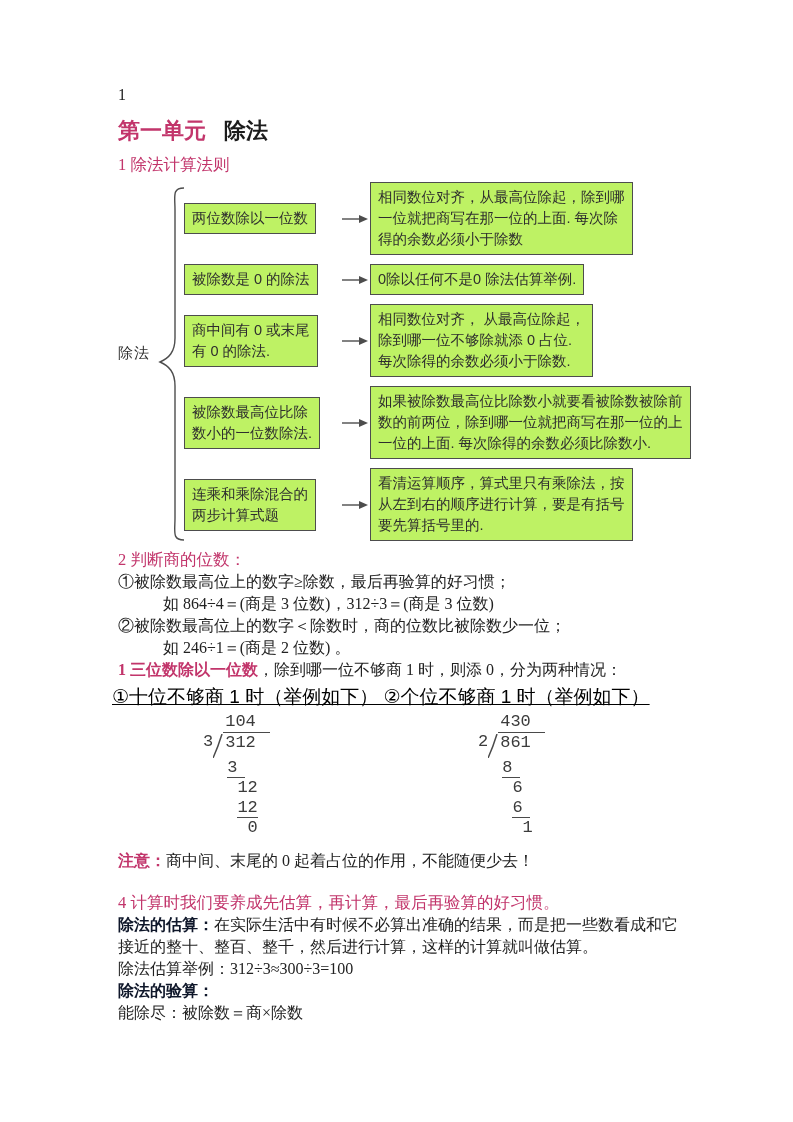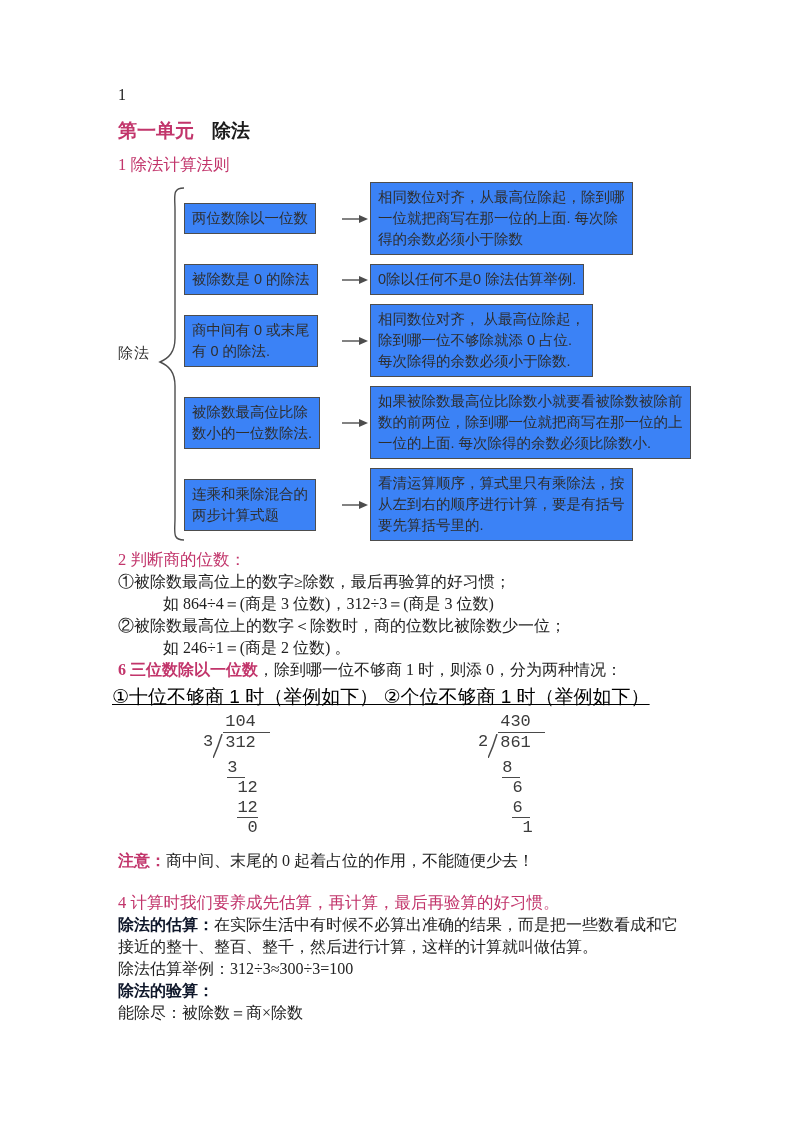--- a/index.html
+++ b/index.html
@@ -16,21 +16,21 @@
     color:#222;
   }
   .content{
     position:absolute;
     left:118px;top:84px;
     width:586px;
     font-size:16px;
     line-height:22px;
   }
   .pagenum{margin-bottom:12px;}
-  .h1{font-size:19px;font-weight:bold;line-height:26px;margin:8px 0 10px 0;}
+  .h1{font-size:22px;font-weight:bold;line-height:26px;margin:8px 0 10px 0;}
   .h1 .unit{color:var(--accent);}
   .h1 .name{color:#1c1c1c;margin-left:18px;}
   .h2{font-size:16.5px;font-weight:normal;color:var(--accent);line-height:22px;}
   .s1{margin:6px 0 6px 0;}
 
   
   .diagram{
     position:relative;
     margin:2px 0 8px 0;
     font-family:"Liberation Sans","DejaVu Sans",sans-serif;
@@ -40,21 +40,21 @@
   .dg-root{
     position:absolute;left:0;top:160px;width:40px;
     font-size:15px;letter-spacing:1px;
   }
   .dg-brace{position:absolute;left:40px;top:4px;}
   .dg-rows{display:flex;flex-direction:column;gap:9px;margin-left:66px;}
   .dg-row{display:flex;align-items:center;}
   .dg-left{width:156px;flex:none;display:flex;}
   .dg-box{
     border:1.4px solid #4d4d4d;
-    background:#3b82f6;
+    background:#bef264;
     padding:4px 7px;
     line-height:21px;
     white-space:pre-line;
     width:-moz-fit-content;width:fit-content;
   }
   .dg-arrow{flex:none;width:30px;display:flex;justify-content:center;}
   .dg-right{flex:none;}
 
   
   .line{line-height:22px;}
@@ -197,21 +197,21 @@
       </div>
     </div>
 
     <div class="h2">2  判断商的位数：</div>
     <div class="line">①被除数最高位上的数字≥除数，最后再验算的好习惯；</div>
     <div class="line indent">如 864÷4＝(商是 3 位数)，312÷3＝(商是 3 位数)</div>
     <div class="line">②被除数最高位上的数字＜除数时，商的位数比被除数少一位；</div>
     <div class="line indent">如 246÷1＝(商是 2 位数) 。</div>
 
     <div class="line s3line">
-      <span class="t">6 三位数除以一位数</span><span>，除到哪一位不够商 1 时，则添 0，分为两种情况：</span>
+      <span class="t">1 三位数除以一位数</span><span>，除到哪一位不够商 1 时，则添 0，分为两种情况：</span>
     </div>
     <div class="cases">①十位不够商 1 时（举例如下） ②个位不够商 1 时（举例如下）</div>
 
     <div class="divwrap">
 
       <div class="longdiv ld-left">
         <div class="ld-q">104</div>
         <div class="ld-d">
           <span>3</span>
           <svg class="ld-slash" width="10" height="24" viewBox="0 0 10 24">

